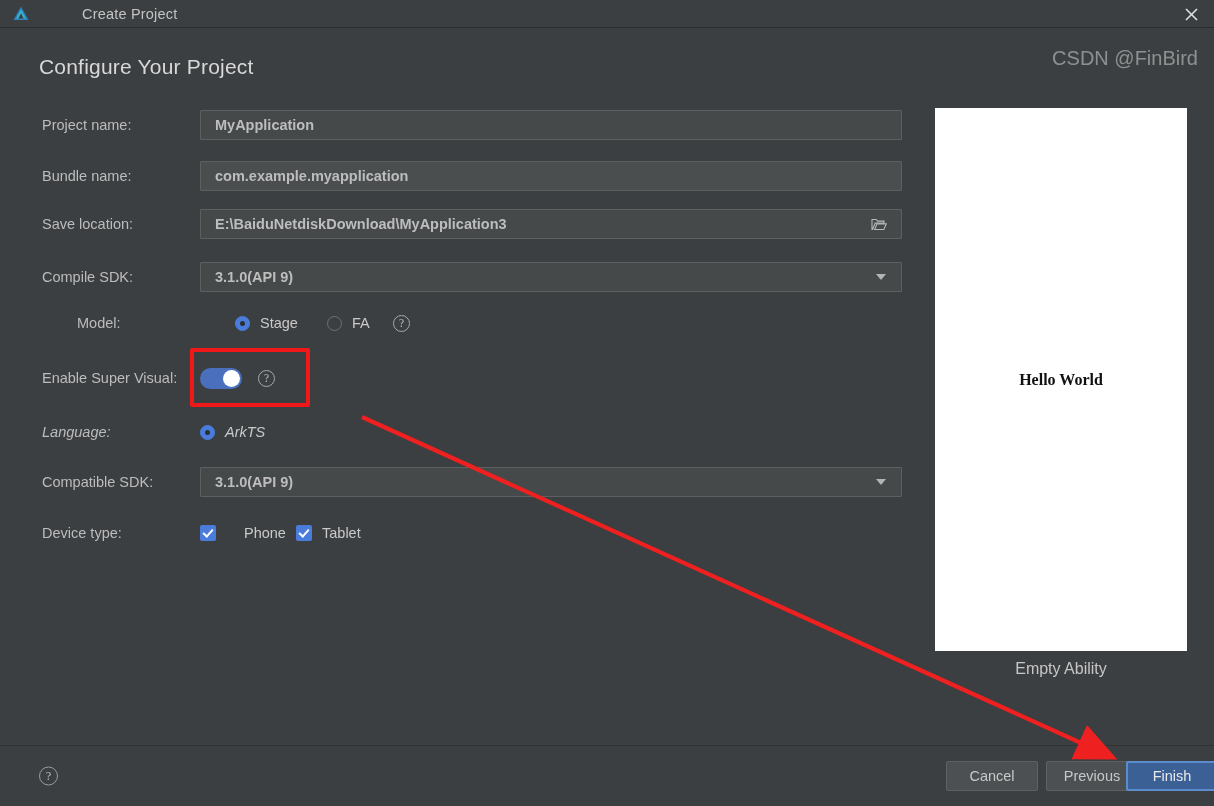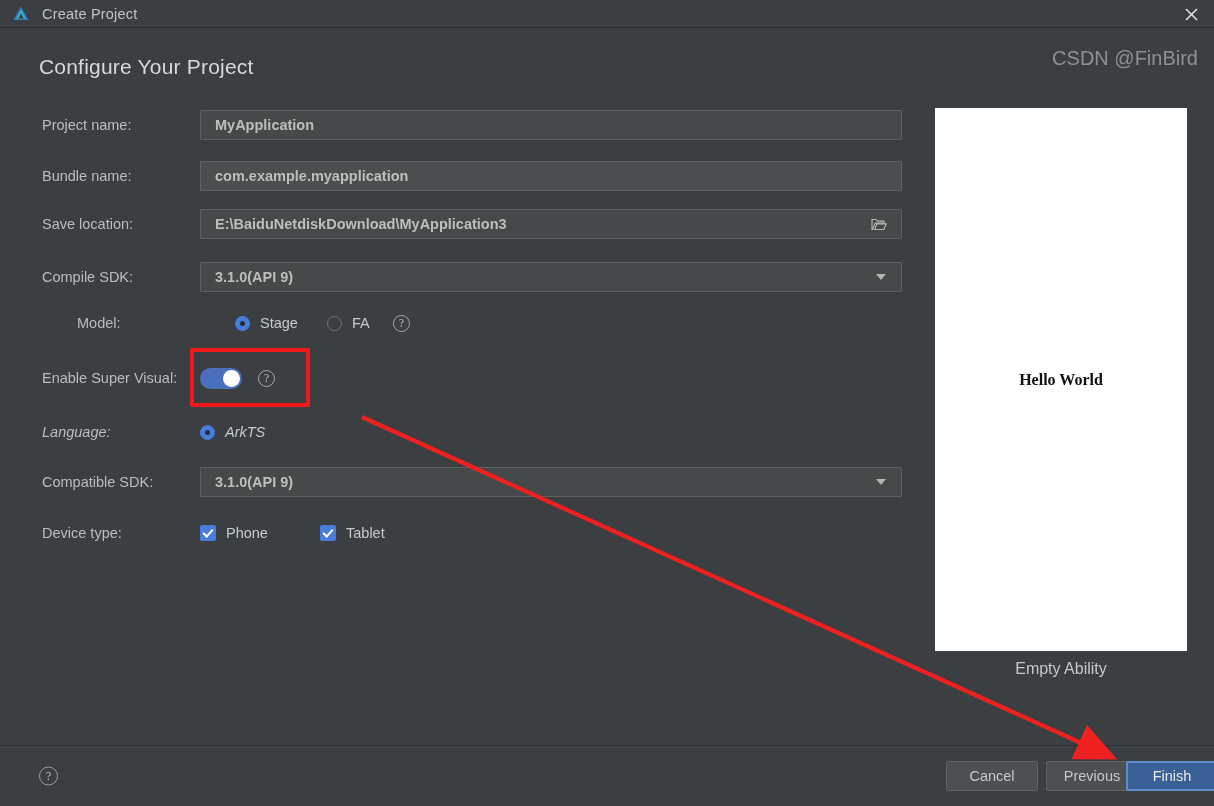--- a/index.html
+++ b/index.html
@@ -8,21 +8,21 @@
     background: #3c3f41;
     font-family: "Liberation Sans", sans-serif;
     overflow: hidden;
   }
   .window { position: relative; width: 1214px; height: 806px; background: #3c3f41; }
 
   
   .titlebar {
     position: absolute; left: 0; top: 0; width: 1214px; height: 28px;
     background: #3c3f41; border-bottom: 1px solid #2b2b2b;
-    display: flex; align-items: center;
+    display: flex; align-items: center; gap: 40px;
   }
   .app-logo { width: 18px; height: 18px; margin-left: 12px; flex: 0 0 auto; }
   .title-text {
     margin-left: 12px; font-size: 14.5px; color: #c3c3c3; letter-spacing: .2px;
   }
   .close-btn {
     position: absolute; right: 0; top: 0; width: 46px; height: 28px;
     display: flex; align-items: center; justify-content: center; cursor: pointer;
   }
   .close-btn svg { display: block; }
@@ -243,21 +243,21 @@
       <div class="row" style="top:439px;">
         <div class="row-label">Compatible SDK:</div>
         <div class="field">
           <span class="field-value">3.1.0(API 9)</span>
           <span class="dropdown-arrow"></span>
         </div>
       </div>
 
       <div class="row" style="top:490px;">
         <div class="row-label">Device type:</div>
-        <div class="opt" style="width:120px;">
+        <div class="opt" style="width:96px;gap:18px;">
           <span class="checkbox"></span>
           <span class="opt-label">Phone</span>
         </div>
         <div class="opt">
           <span class="checkbox"></span>
           <span class="opt-label">Tablet</span>
         </div>
       </div>
 
     </div>

